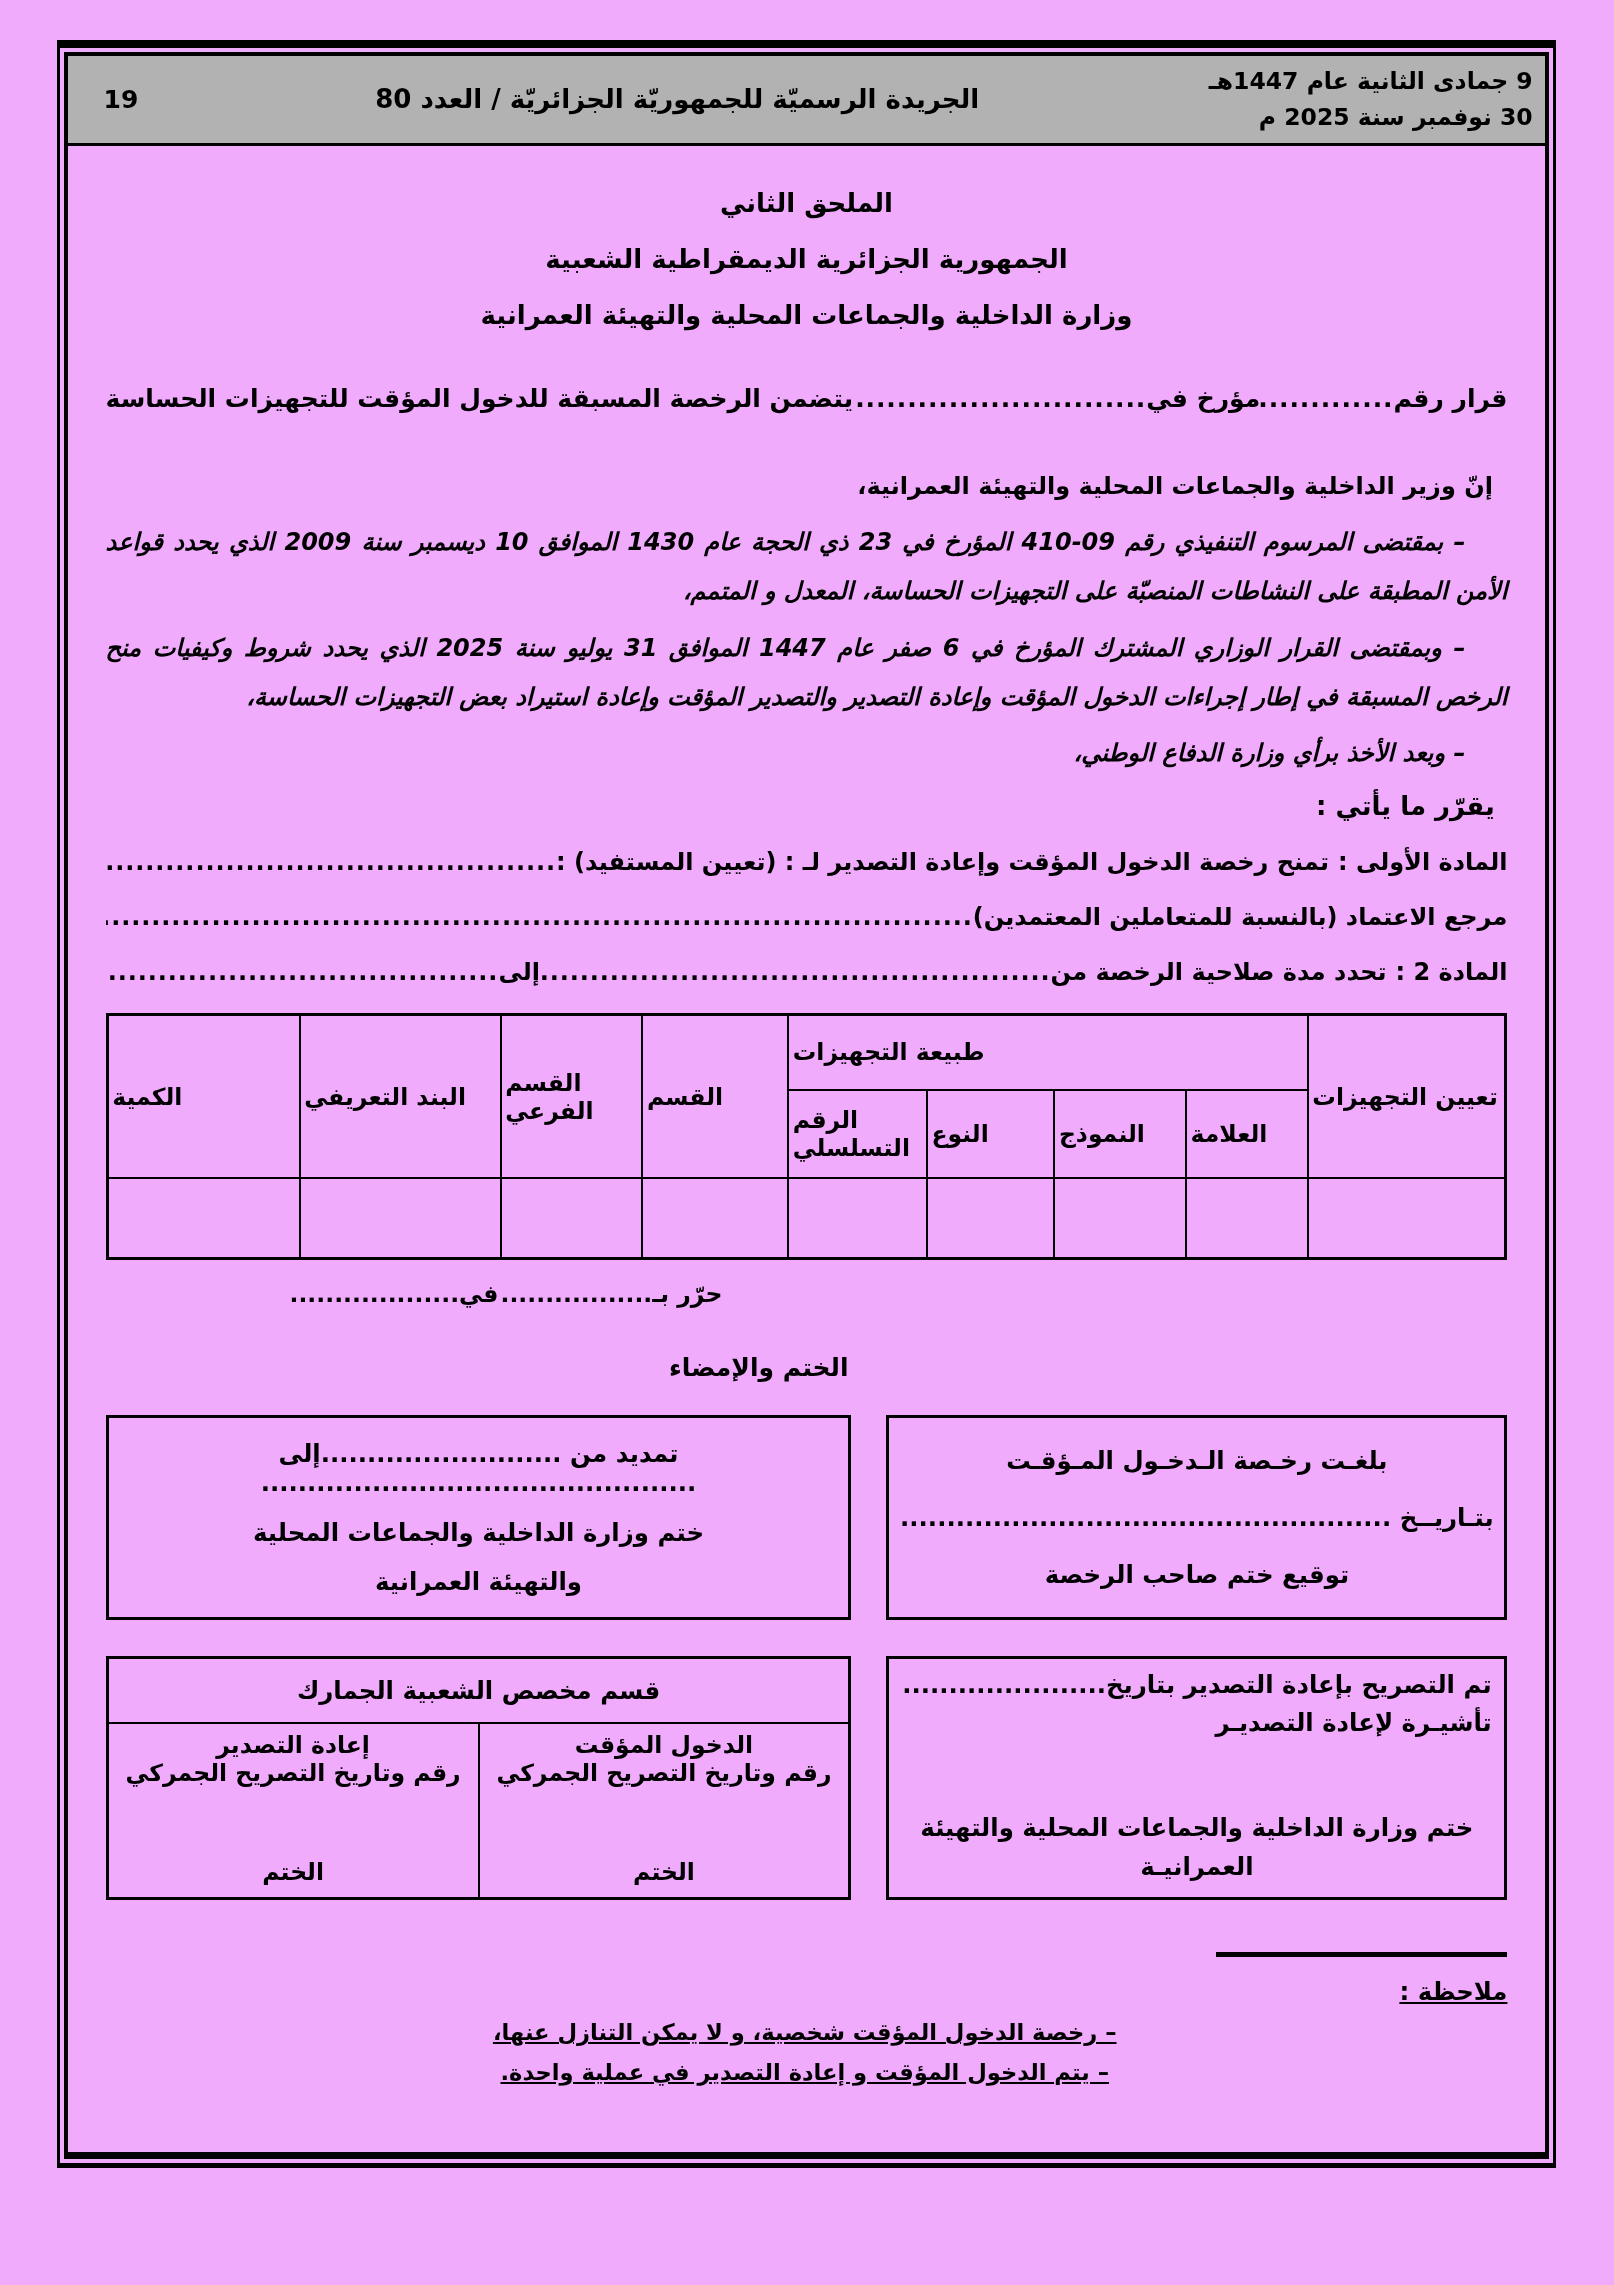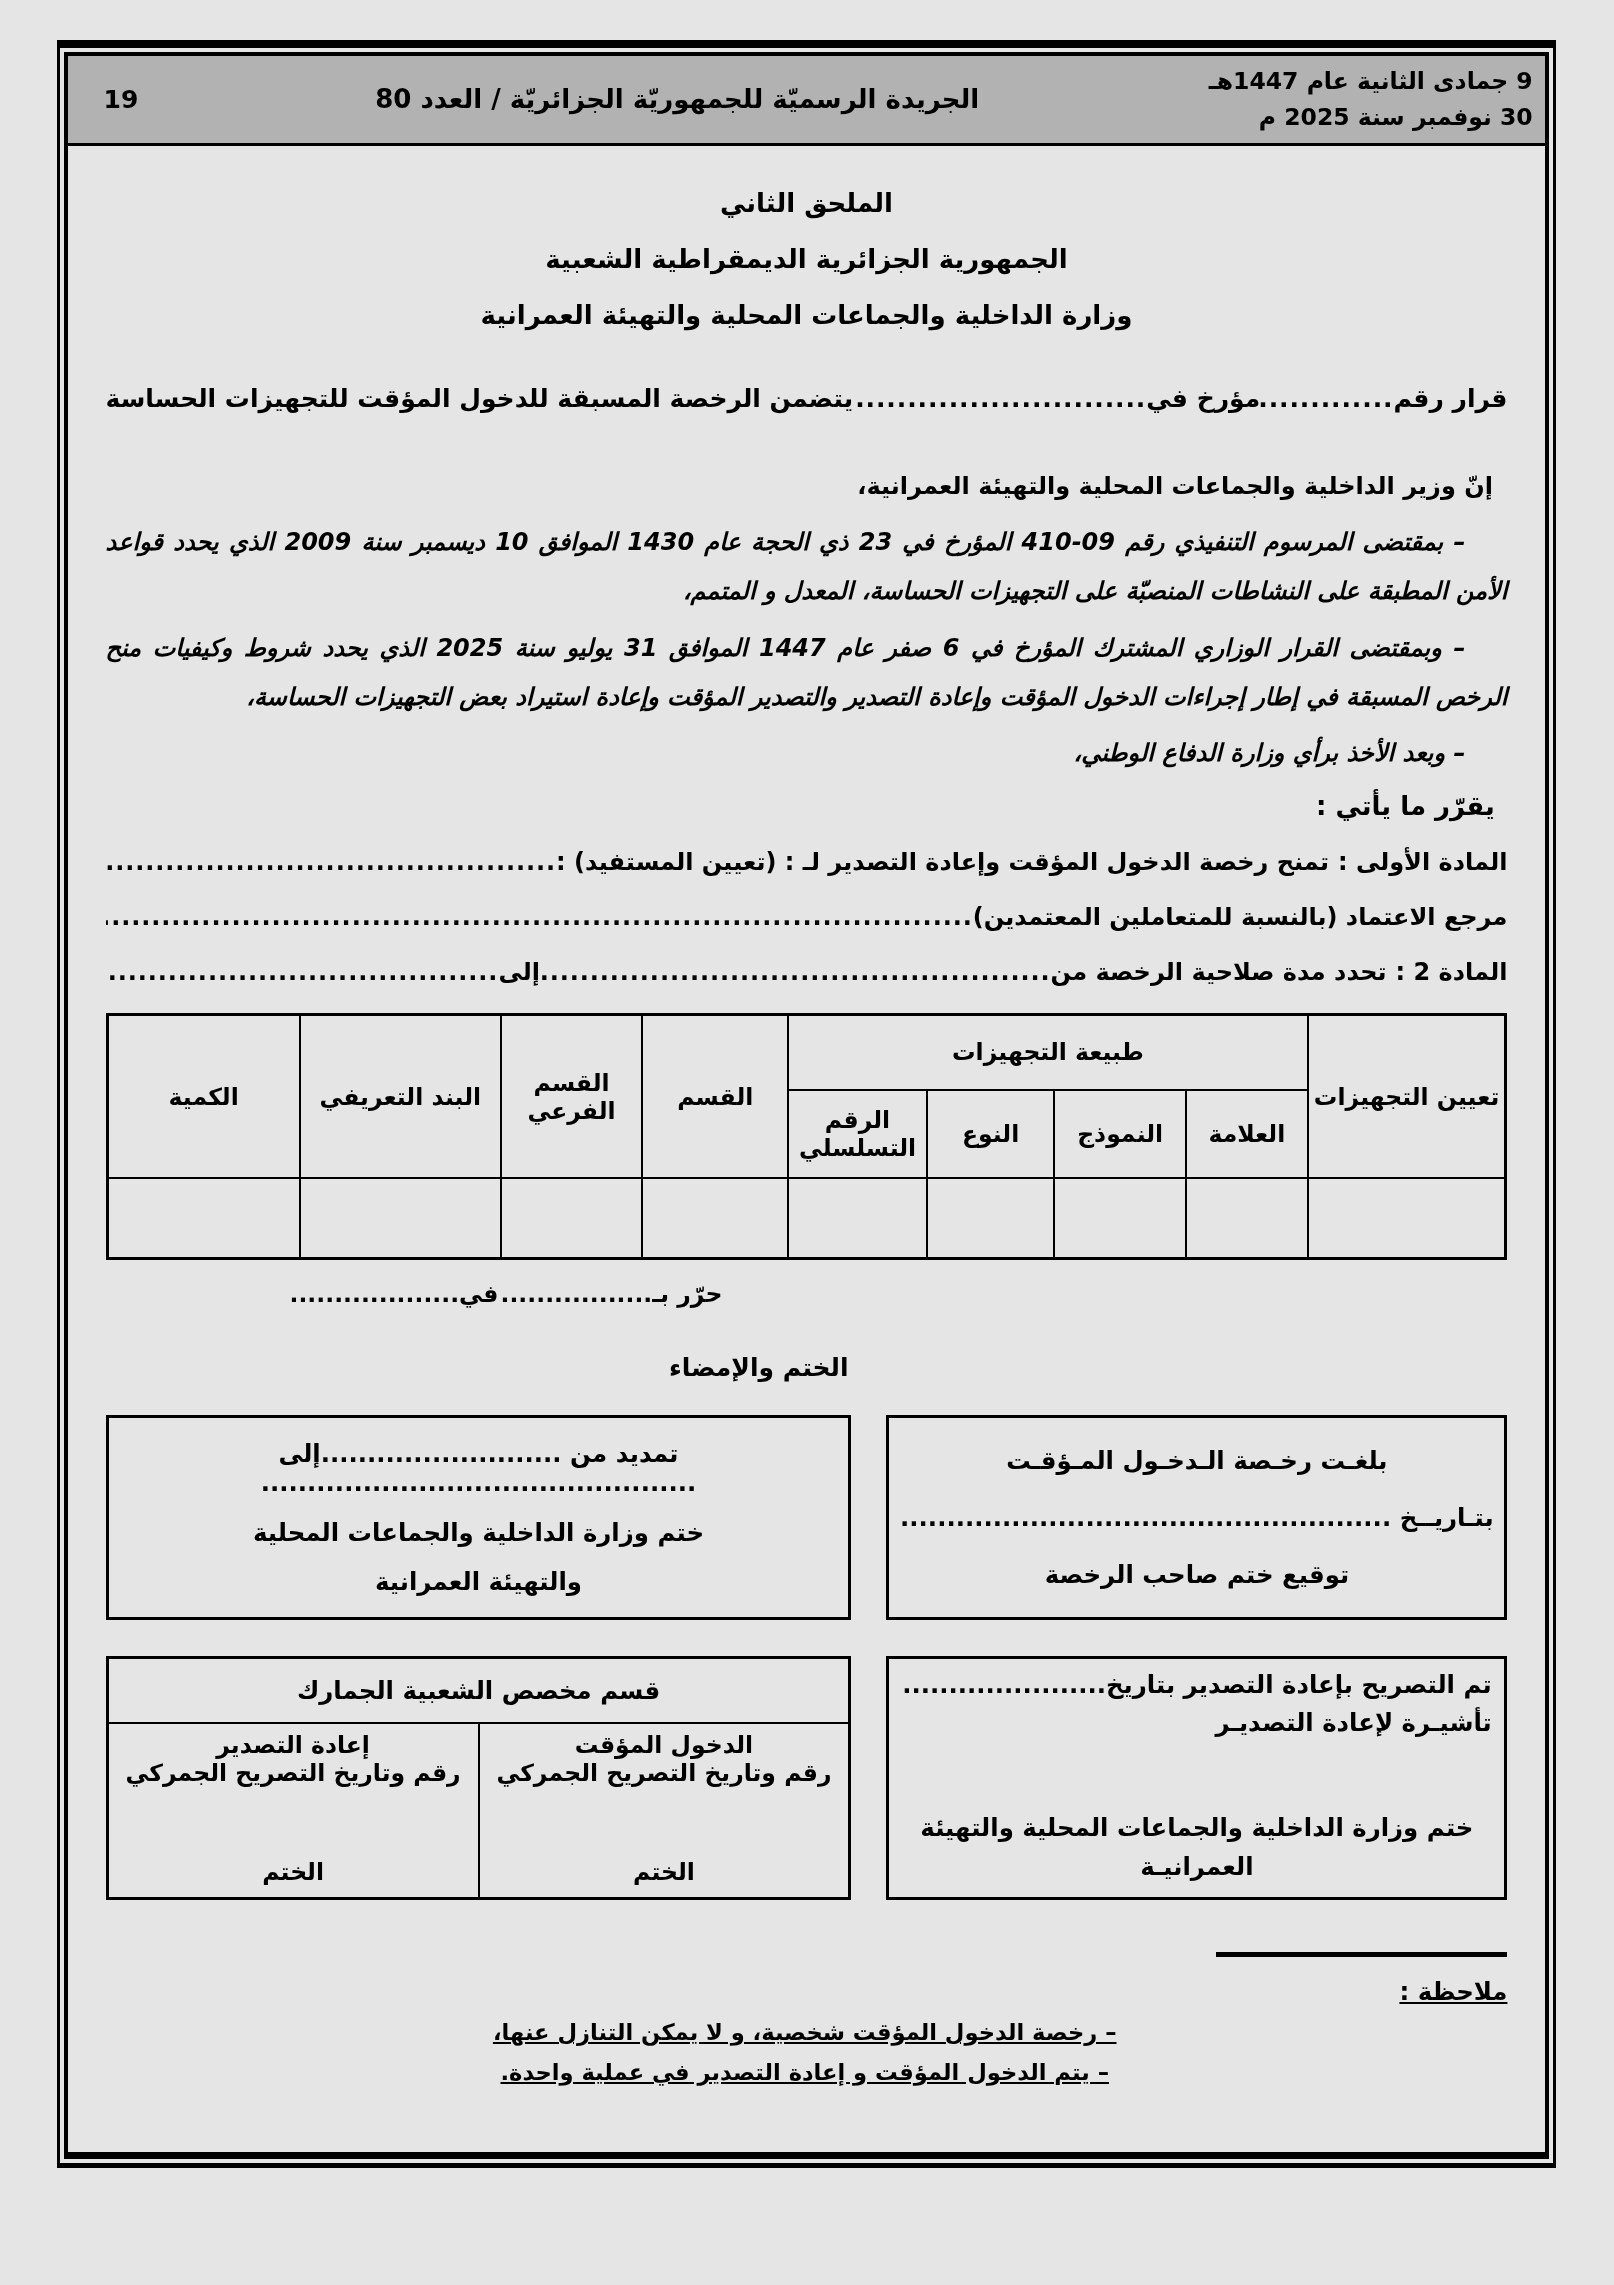--- a/index.html
+++ b/index.html
@@ -1,17 +1,17 @@
 <!DOCTYPE html>
 <html dir="rtl" lang="ar" style="font-size:14.5px"><head>
 <meta charset="utf-8">
 <style>
   html,body { margin:0; padding:0; background:#ffffff; }
   .page {
-    position:relative; width:1615px; height:2285px; background:#e5e5e5;
+    position:relative; width:1615px; height:2285px; background:#f0abfc;
     font-family:"DejaVu Sans", sans-serif; color:#000; overflow:hidden;
     direction:rtl; font-weight:700;
   }
   .frame-outer {
     position:absolute; left:58px; top:40px; width:1499px; height:2128px;
     border:3.6px solid #000; border-top-width:8.1px; border-bottom-width:5.4px;
     padding:3.6px; box-sizing:border-box;
   }
   .frame-inner {
     width:100%; height:100%; box-sizing:border-box;
@@ -37,21 +37,21 @@
   p.visa { font-size:24px; margin:7.2px 0 0 0; text-indent:42px; line-height:2.05;
            text-align:justify;font-style:italic; }
   .decides { font-size:26px; margin-top:12.7px; text-indent:12.7px; }
   .art-row { display:flex; align-items:baseline; font-size:24px; margin-top:27px; white-space:nowrap; }
   .art-label { margin-left:9px;text-align:center; }
   
   table.equip { width:100%; border-collapse:collapse; table-layout:fixed;
                 border:3.6px solid #000; margin-top:27px; }
   table.equip th, table.equip td { border:2.7px solid #000; }
   table.equip th { font-size:23.5px; font-weight:700; vertical-align:middle;
-                   text-align:center; padding:1.8px 3.6px; }
+                   text-align:left; padding:1.8px 3.6px; }
   th.group-head { height:69px; border-bottom:3.6px solid #000; }
   tr.sub-row th { height:83px; }
   tr.data-row td { height:76px; }
   
   .done-line { display:flex; align-items:baseline; font-size:23.5px;
                width:452px; margin-top:20px; margin-right:56%; white-space:nowrap; }
   .dots-fixed { display:inline-block; overflow:hidden; white-space:nowrap; vertical-align:baseline; }
   .d170 { width:154px; } .d190 { width:172px; }
   .stamp-heading { width:53%; margin-right:47%; margin-top:45px; text-align:right; font-size:25px; }
   

